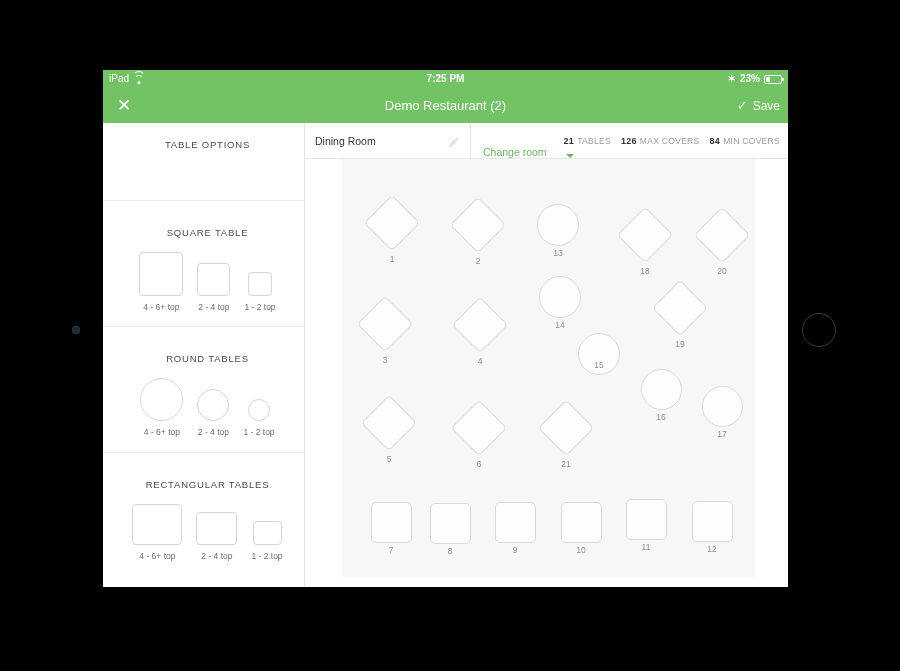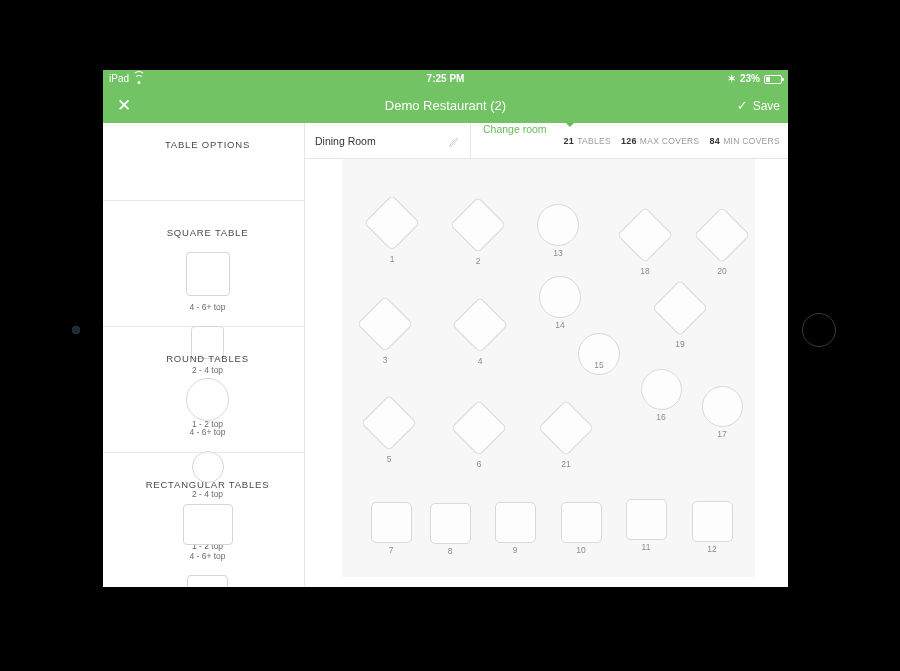--- a/index.html
+++ b/index.html
@@ -155,24 +155,24 @@
   .section-desc {
     text-align: center;
     font-size: 9.5px;
     line-height: 15px;
     color: #b6b6b6;
     padding: 0 14px;
     margin-top: 8px;
   }
   .shape-row {
     display: flex;
+    align-items: flex-end;
     justify-content: center;
     gap: 14px;
     margin-top: 14px;
-    flex-direction: column;
   }
   .shape-item {
     display: flex;
     flex-direction: column;
     align-items: center;
     cursor: pointer;
   }
   .shape-item .shape {
     border: 1px solid #d6d6d6;
     background: #ffffff;
@@ -212,21 +212,21 @@
     font-size: 10.5px;
     color: #333333;
     font-weight: 500;
   }
   #edit-room-icon {
     position: absolute; right: 9px; top: 11px;
     width: 13px; height: 13px; cursor: pointer;
   }
   #change-room {
     position: absolute; left: 178px; top: 0; height: 35px;
-    display: flex; align-items: flex-start; gap: 19px;
+    display: flex; align-items: flex-end; gap: 19px;
     font-size: 10.5px; color: #66bb56; cursor: pointer;
   }
   .caret-down {
     width: 0; height: 0;
     border-left: 4px solid transparent;
     border-right: 4px solid transparent;
     border-top: 4.5px solid #66bb56;
   }
   #stats {
     position: absolute; right: 8px; top: 0; height: 35px;

